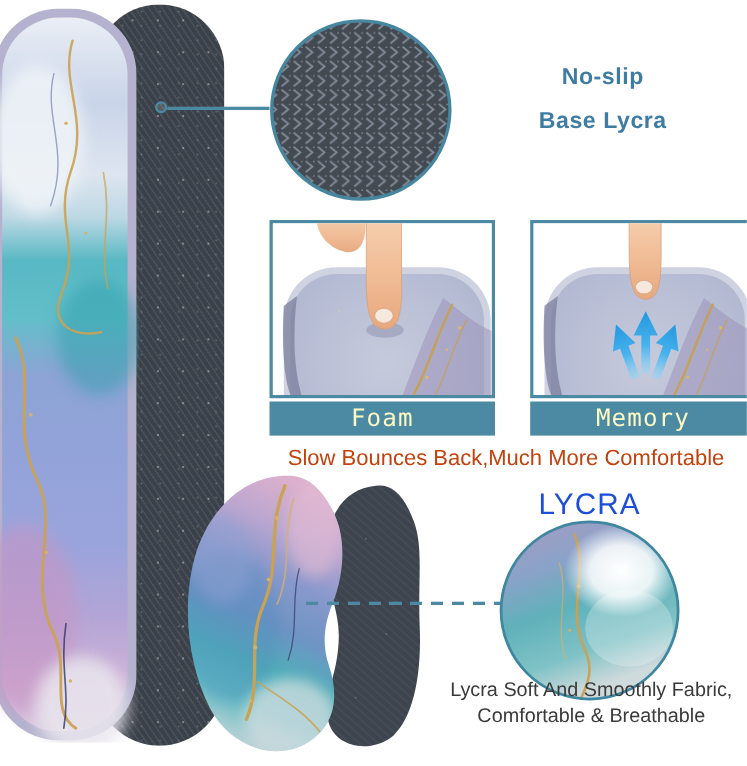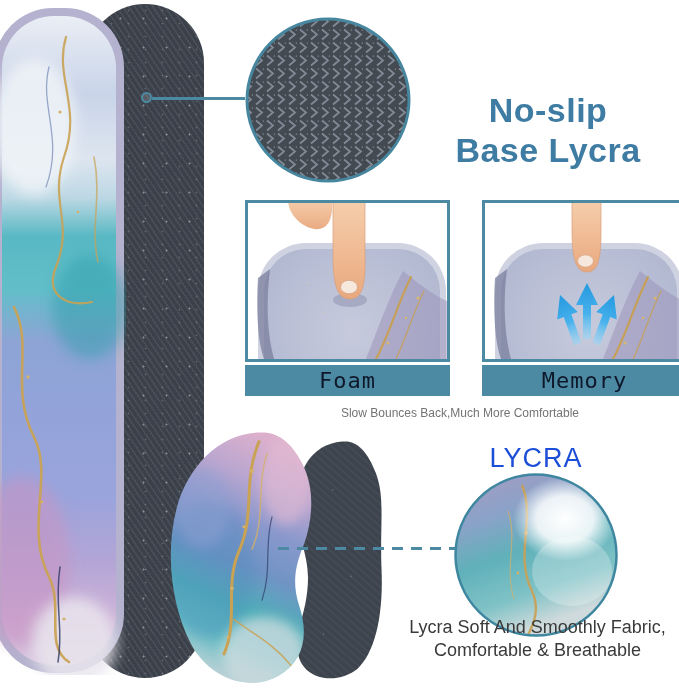--- a/index.html
+++ b/index.html
@@ -16,31 +16,31 @@
       repeating-linear-gradient(56deg, rgba(255,255,255,0.07) 0 1.6px, transparent 1.6px 5px);
     background-size:23px 29px,17px 13px,auto;}
 
   
   .callout-line{left:152px;top:97px;width:93px;height:3px;background:#4b8aa2;}
   .callout-marker{left:141px;top:92px;width:11px;height:11px;border:2.5px solid #4b8aa2;
     border-radius:50%;background:rgba(255,255,255,0.15);box-sizing:border-box;}
 
   
   .heading{left:420px;top:50px;width:256px;text-align:center;font-weight:bold;
-    font-size:34px;line-height:40px;color:#3e7ca3;letter-spacing:0.5px;margin-top:40px;}
+    font-size:21px;line-height:40px;color:#3e7ca3;letter-spacing:0.5px;}
 
   
   .panel{width:205px;}
   .panel-foam{left:245px;top:200px;}
   .panel-memory{left:470px;top:200px;padding-left:12px;}
   .photo-frame{border:3px solid #4b8aa2;background:#fff;width:199px;height:156px;box-sizing:content-box;}
-  .panel-label{margin-top:3px;background:#4b8aa2;color:#0f172a;height:31px;line-height:31px;
+  .panel-label{margin-top:3px;background:#4b8aa2;color:#fef9c3;height:31px;line-height:31px;
     text-align:center;font-family:"DejaVu Sans Mono",monospace;font-size:22px;letter-spacing:1px;}
 
-  .caption-1{left:240px;top:406px;width:440px;text-align:center;font-size:12px;color:#737373;}
+  .caption-1{left:240px;top:406px;width:440px;text-align:center;font-size:20px;color:#c2410c;}
 
   .lycra-title{left:430px;top:443px;width:212px;text-align:center;font-weight:normal;
     font-size:27px;color:#1d4ed8;letter-spacing:1px;}
 
   .dash-line{left:278px;top:547px;width:180px;height:3px;
     background:repeating-linear-gradient(90deg,#4b8aa2 0 11px,transparent 11px 19px);}
 
   .caption-2{left:395px;top:616px;width:285px;text-align:center;font-size:18px;
     line-height:23px;color:#3a3a3a;}
 </style>

